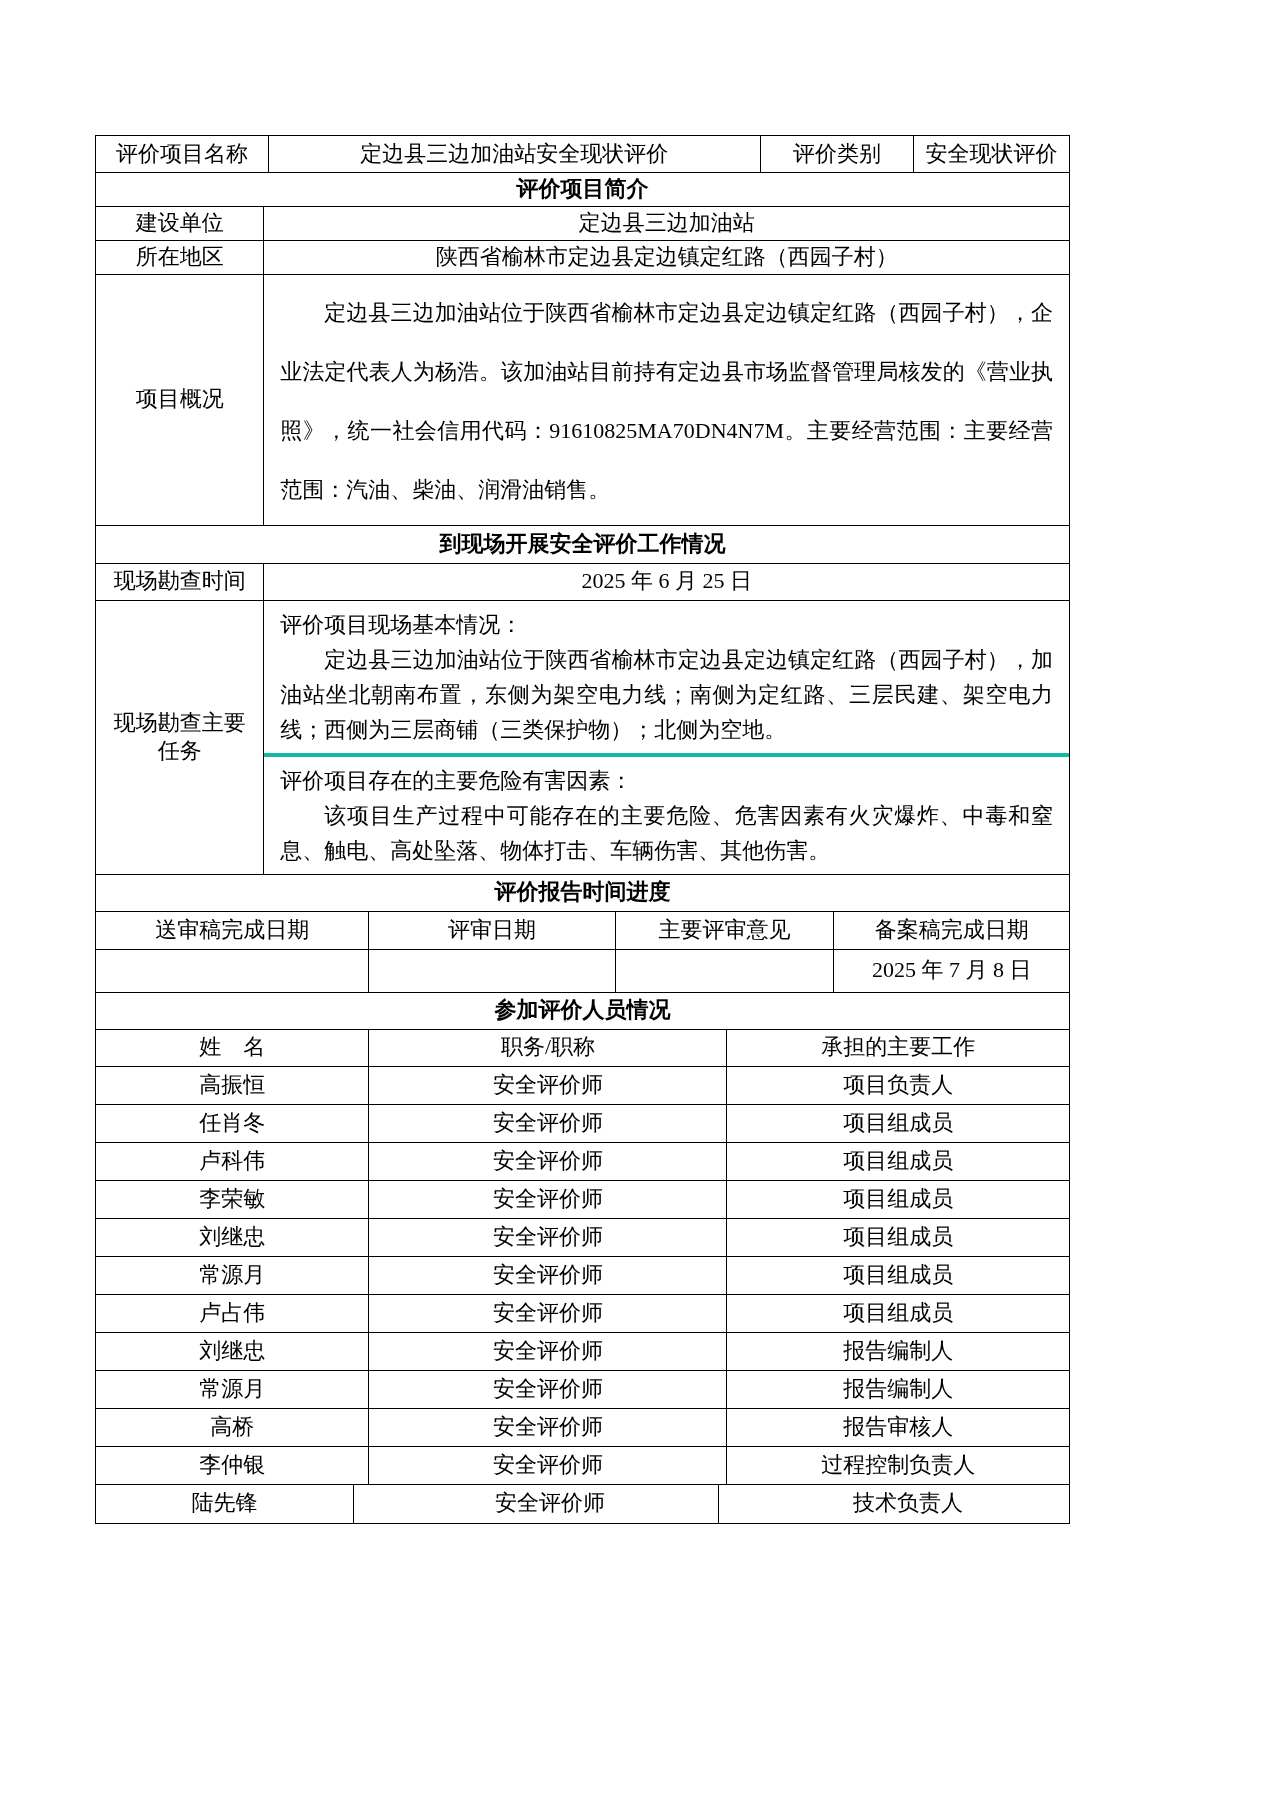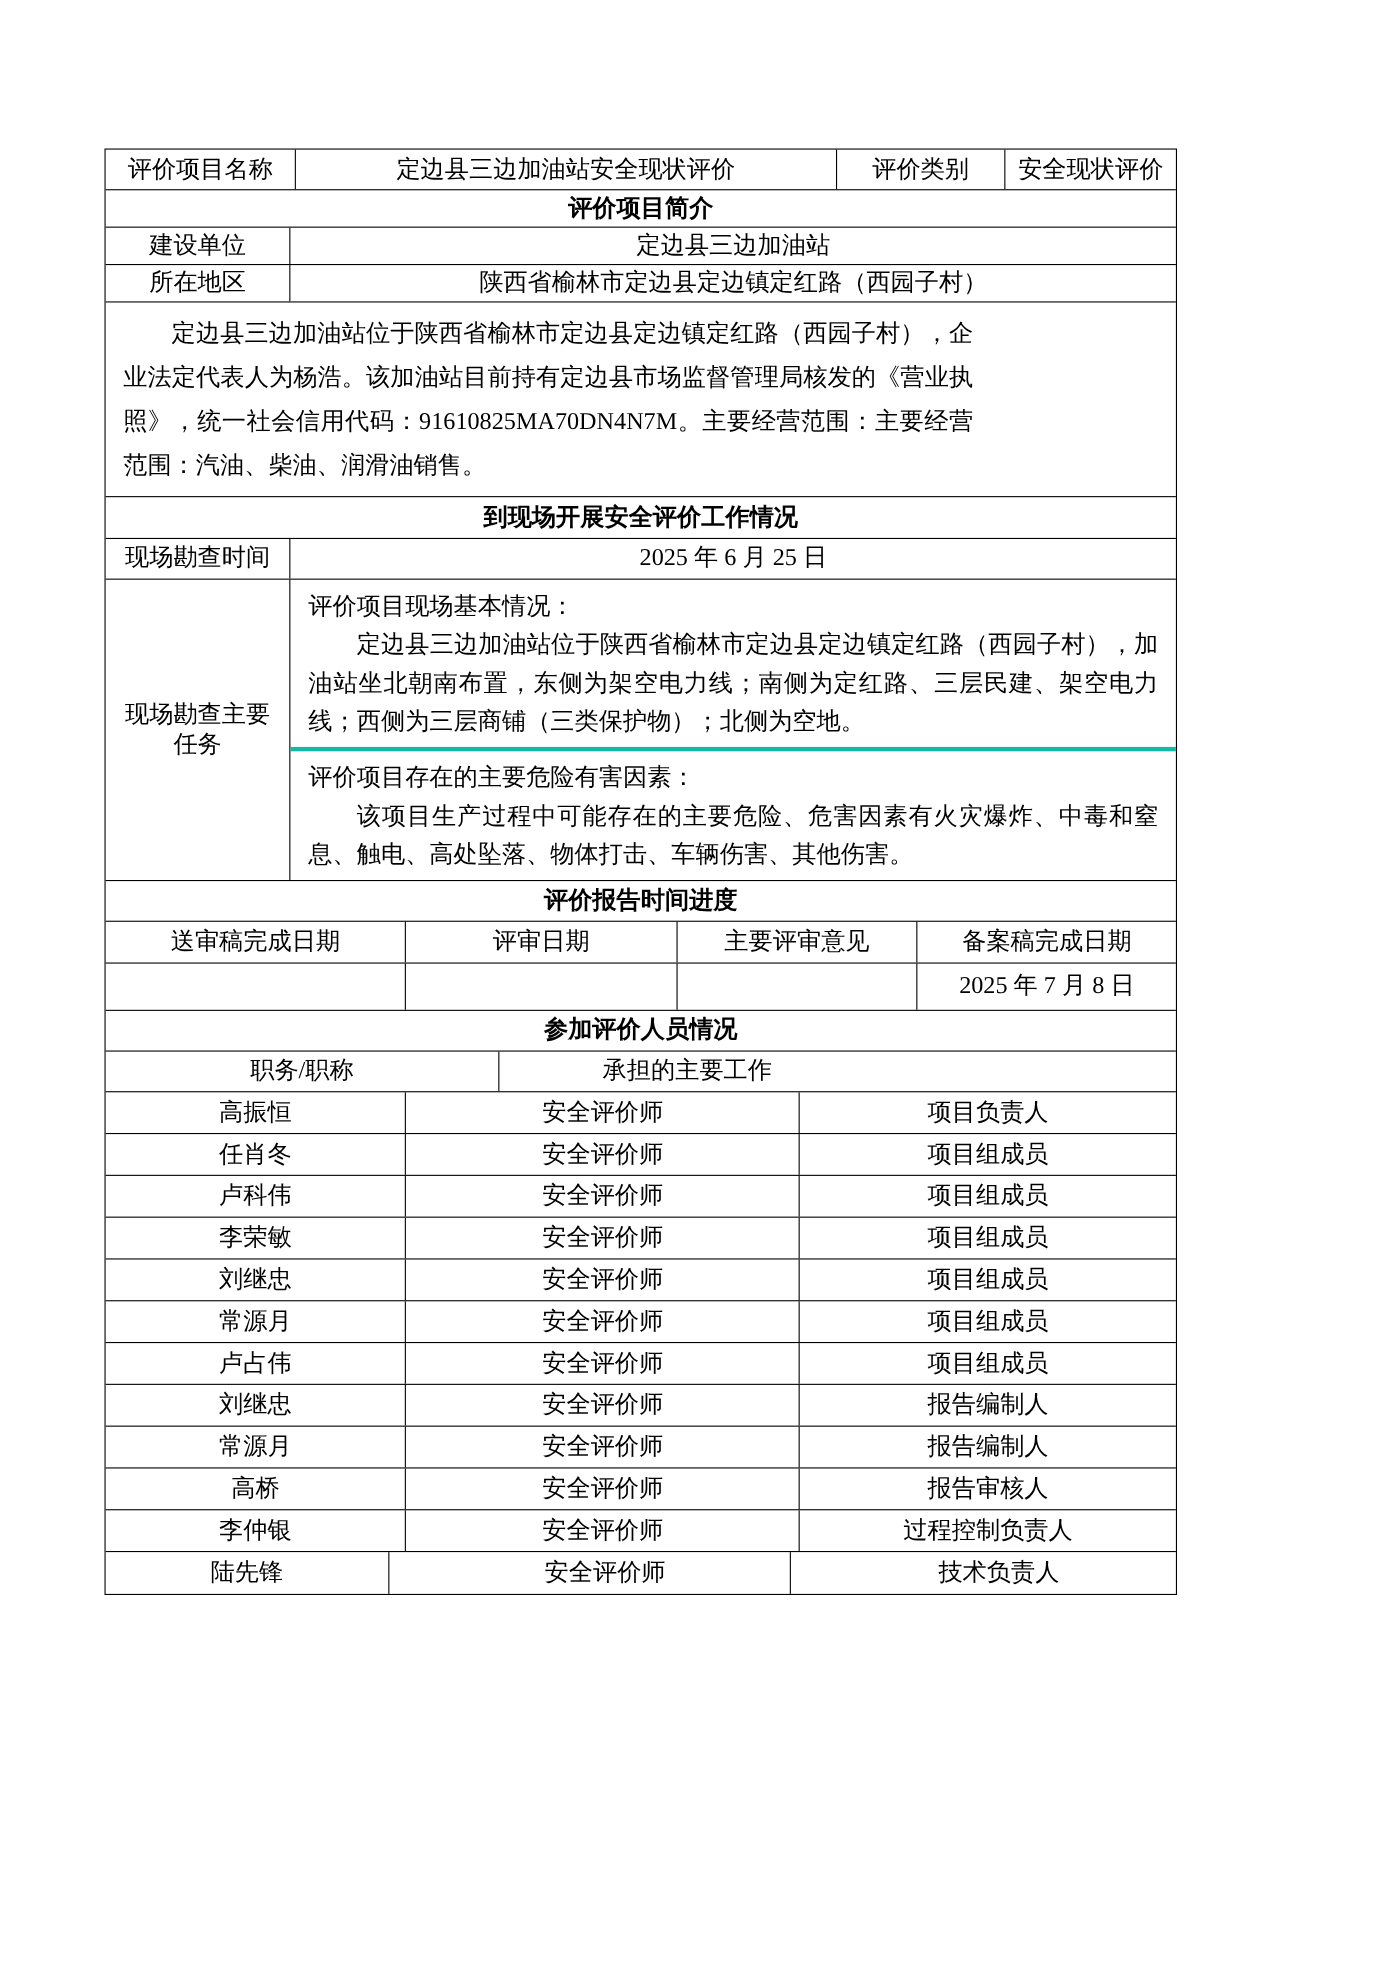--- a/index.html
+++ b/index.html
@@ -35,21 +35,21 @@
   .c-r1a{width:17.8%;} .c-r1b{width:50.5%;} .c-r1c{width:15.8%;} .c-r1d{width:15.9%;}
   .c-label{width:17.3%;} .c-rest{width:82.7%;}
   .c-staff{width:38.2%;} .c-staffv{width:61.8%;}
   .c-s3a{width:28.1%;} .c-s3b{width:25.3%;} .c-s3c{width:22.5%;} .c-s3d{width:24.1%;}
   .c-p1{width:28.1%;} .c-p2{width:36.8%;} .c-p3{width:35.1%;}
   
   .para-cell{
     display:block;text-align:justify;padding:8px 16px 6px 16px;
   }
   .para-cell p{margin:0;text-indent:2em;}
-  .overview-cell{line-height:40px;}
+  .overview-cell{line-height:59px;}
   .task-cell{line-height:35px;padding:6px 16px;}
   .task-title{text-indent:0;}
   .tasks-right{width:82.7%;display:flex;flex-direction:column;}
   .tasks-sub-a{border-bottom:4px solid #14b8a6;min-height:142px;box-sizing:border-box;}
   .tasks-sub-b{min-height:112px;box-sizing:border-box;}
   .wrap-label{white-space:pre-line;}
 </style>
 </head>
 <body>
 
@@ -70,20 +70,21 @@
     <div class="cell c-label">建设单位</div>
     <div class="cell c-rest">定边县三边加油站</div>
   </div>
 
   <div class="row h34">
     <div class="cell c-label">所在地区</div>
     <div class="cell c-rest">陕西省榆林市定边县定边镇定红路（西园子村）</div>
   </div>
 
   <div class="row" style="min-height:177px;">
+    <div class="cell c-label">项目概况</div>
     <div class="cell c-rest para-cell overview-cell">
       <p>定边县三边加油站位于陕西省榆林市定边县定边镇定红路（西园子村），企业法定代表人为杨浩。该加油站目前持有定边县市场监督管理局核发的《营业执照》，统一社会信用代码：91610825MA70DN4N7M。主要经营范围：主要经营范围：汽油、柴油、润滑油销售。</p>
     </div>
   </div>
 
   <div class="row h38">
     <div class="cell sec-header" style="width:100%">到现场开展安全评价工作情况</div>
   </div>
 
 
@@ -123,20 +124,21 @@
     <div class="cell c-s3b"></div>
     <div class="cell c-s3c"></div>
     <div class="cell c-s3d">2025 年 7 月 8 日</div>
   </div>
 
   <div class="row h37">
     <div class="cell sec-header" style="width:100%">参加评价人员情况</div>
   </div>
 
   <div class="row h37">
+    <div class="cell c-p1">姓　名</div>
     <div class="cell c-p2">职务/职称</div>
     <div class="cell c-p3">承担的主要工作</div>
   </div>
 
   <div class="row h38">
     <div class="cell c-p1">高振恒</div>
     <div class="cell c-p2">安全评价师</div>
     <div class="cell c-p3">项目负责人</div>
   </div>
   <div class="row h38">

